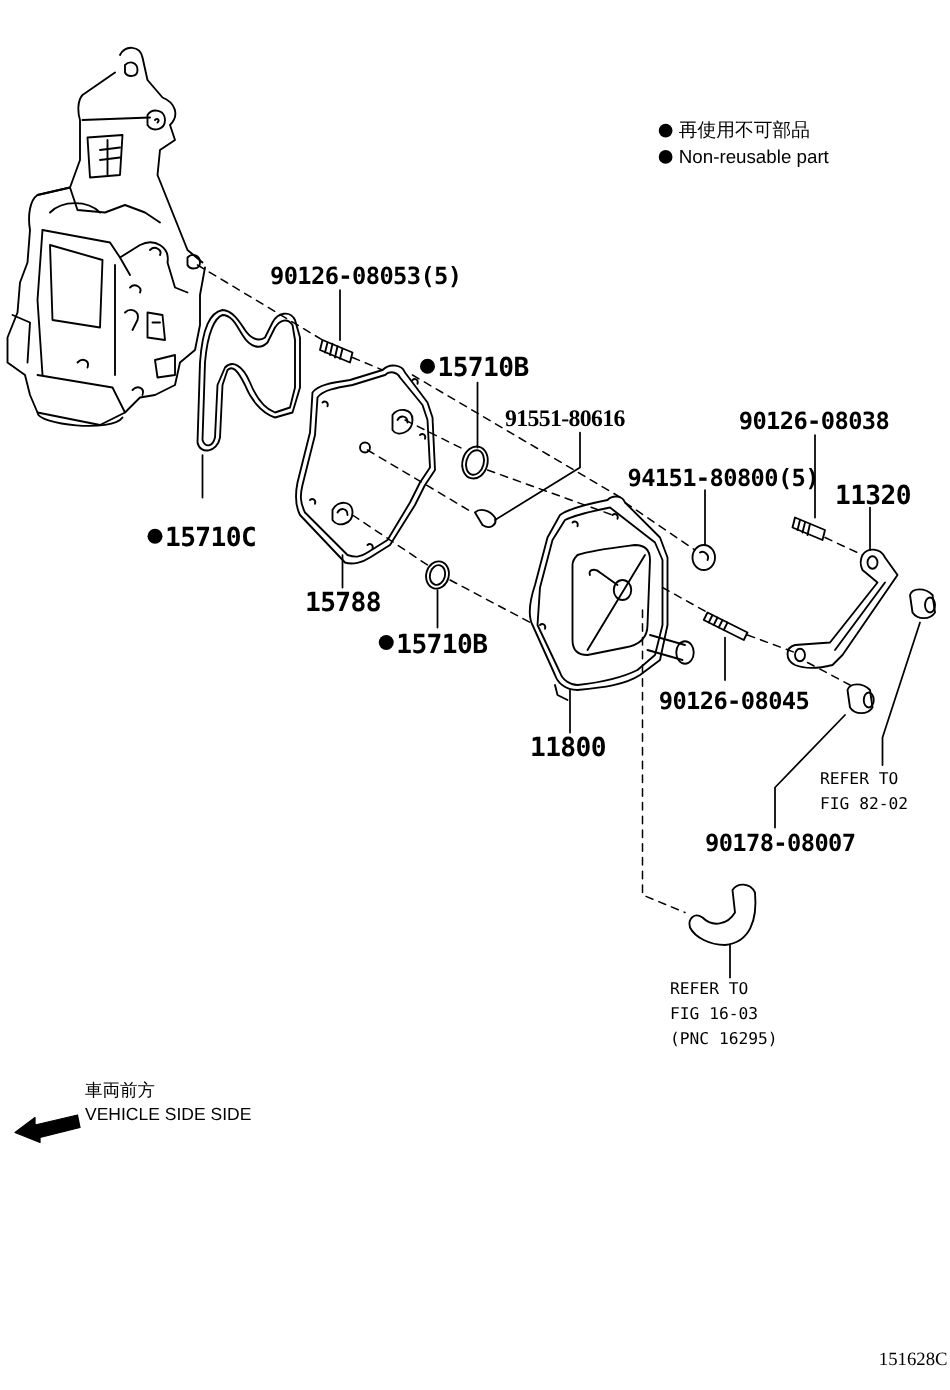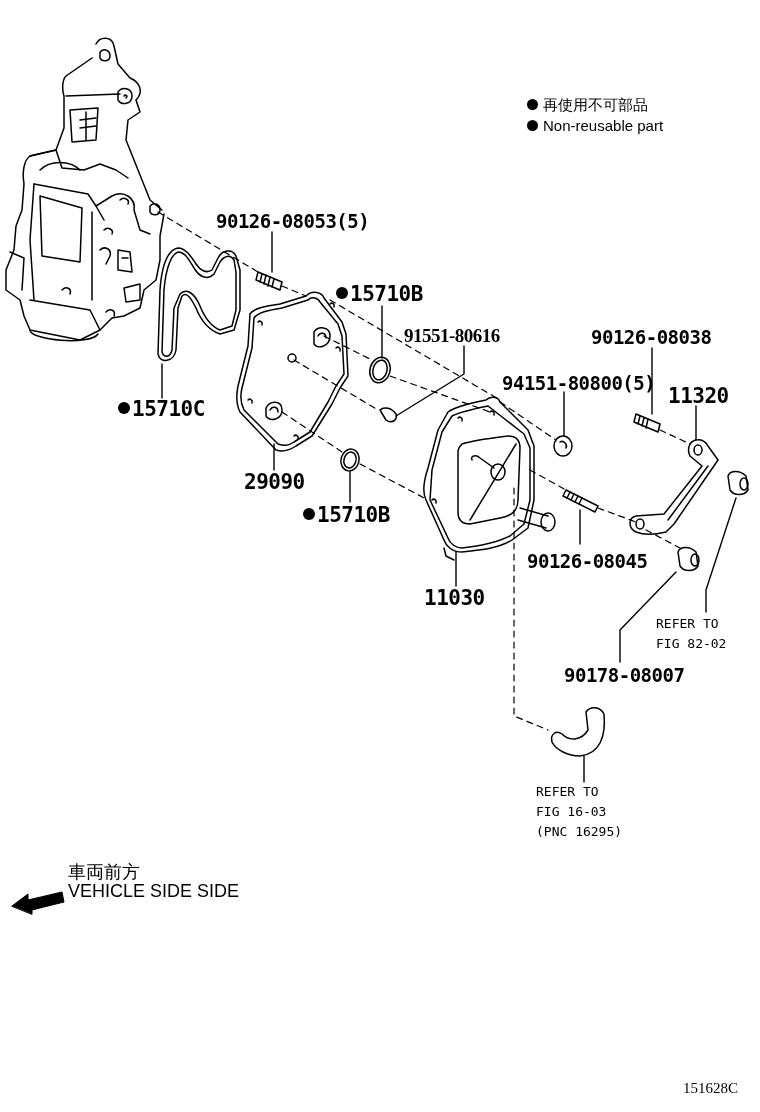--- a/index.html
+++ b/index.html
@@ -5,22 +5,22 @@
   html, body { margin: 0; padding: 0; background: #ffffff; }
   body { width: 760px; height: 1112px; position: relative; overflow: hidden; font-family: "DejaVu Sans Mono", monospace; color: #000; }
   svg.art { position: absolute; left: 0; top: 0; width: 760px; height: 1112px; }
   .lbl { position: absolute; font-family: "DejaVu Sans Mono", monospace; font-size: 19px; font-weight: bold; letter-spacing: -0.5px; white-space: nowrap; line-height: 1; }
   .lbl.big { font-size: 21px; }
   .ref { position: absolute; font-family: "DejaVu Sans Mono", monospace; font-size: 13px; line-height: 20px; white-space: pre; letter-spacing: 0px; }
   .legend { position: absolute; left: 527px; top: 94px; font-family: "Liberation Sans", sans-serif; font-size: 15px; line-height: 21px; }
   .legend .row { display: flex; align-items: center; gap: 5px; }
   .dot { display: inline-block; width: 11px; height: 11px; border-radius: 50%; background: #000; }
   .ldot { display: inline-block; width: 12px; height: 12px; border-radius: 50%; background: #000; margin-right: 2px; vertical-align: 2px; }
-  .front { position: absolute; left: 68px; top: 863px; font-family: "Liberation Sans", sans-serif; font-size: 18px; line-height: 19px; }
-  .figid { position: absolute; left: 683px; top: 1080px; font-family: "Liberation Serif", serif; font-size: 15px; }
+  .front { position: absolute; left: 68px; top: 863px; font-family: "Liberation Sans", sans-serif; font-size: 14px; line-height: 19px; }
+  .figid { position: absolute; left: 703px; top: 1080px; font-family: "Liberation Serif", serif; font-size: 15px; }
 </style>
 </head>
 <body>
 
 <svg class="art" viewBox="0 0 760 1112" fill="none" stroke="#000" stroke-width="1.5" stroke-linejoin="round" stroke-linecap="round">
 
   <g>
     <path d="M96 44 C100 36 112 36 114 46 L118 64 L130 78 C140 82 144 92 136 100 L140 112 L128 120 L126 140 L150 200 L162 210"></path>
     <path d="M92 58 L66 76 C62 80 62 90 64 96 L64 128 L56 150 L30 156 C24 160 22 172 24 184 L22 210 L16 226 L14 250 L6 270 L6 290 L20 300 L24 316 L30 330 L60 336 L80 340 L100 330 L112 318 L124 316 L140 308 L144 290 L156 280 L160 260 L160 236 L164 214"></path>
     <path d="M100 52 C104 48 110 50 110 56 C110 62 102 62 100 58 Z"></path>
@@ -190,29 +190,29 @@
 <div class="lbl big" style="left:336px; top:284px;"><span class="ldot"></span><span>15710B</span></div>
 
 <div class="lbl" style="left:404px; top:326px;font-family:Liberation Serif, serif;">91551-80616</div>
 
 <div class="lbl" style="left:564px; top:328px;margin-left:27px;">90126-08038</div>
 
 <div class="lbl" style="left:502px; top:374px;">94151-80800(5)</div>
 
 <div class="lbl big" style="left:668px; top:386px;">11320</div>
 
-<div class="lbl big" style="left:118px; top:399px;"><span class="ldot"></span><span>15710C</span></div>
-
-<div class="lbl big" style="left:244px; top:472px;">29090</div>
+<div class="lbl big" style="left:118px; top:420px;"><span class="ldot"></span><span>15710C</span></div>
+
+<div class="lbl big" style="left:244px; top:472px;">15788</div>
 
 <div class="lbl big" style="left:303px; top:505px;"><span class="ldot"></span><span>15710B</span></div>
 
 <div class="lbl" style="left:527px; top:552px;">90126-08045</div>
 
-<div class="lbl big" style="left:424px; top:588px;">11030</div>
+<div class="lbl big" style="left:424px; top:588px;">11800</div>
 
 <div class="ref" style="left:656px; top:614px;">REFER TO
 FIG 82-02</div>
 
 <div class="lbl" style="left:564px; top:666px;">90178-08007</div>
 
 <div class="ref" style="left:536px; top:782px;">REFER TO
 FIG 16-03
 (PNC 16295)</div>
 

